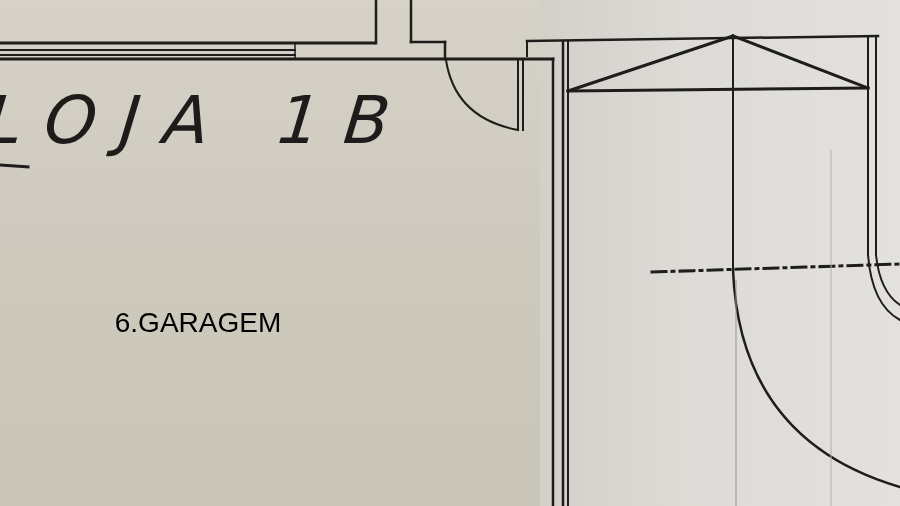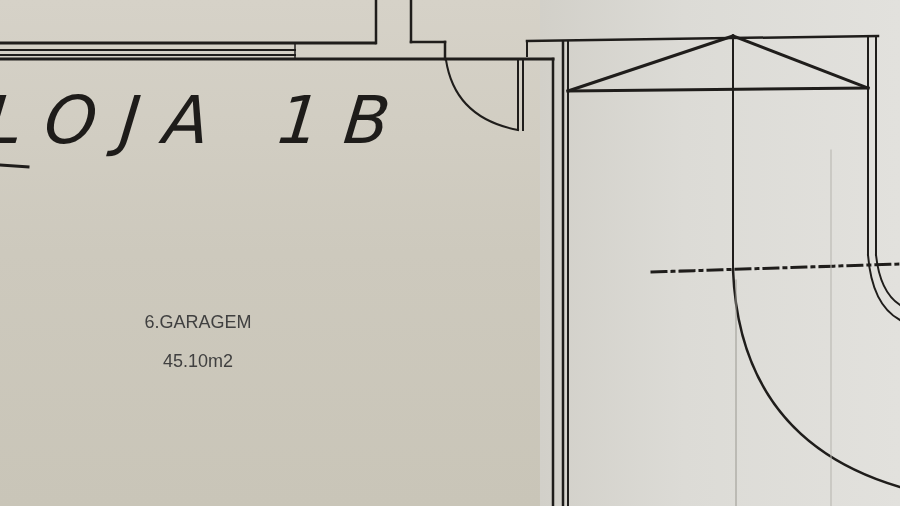--- a/index.html
+++ b/index.html
@@ -7,21 +7,21 @@
   .plan { position:relative; width:900px; height:506px; }
   .paper-left { position:absolute; left:0; top:0; width:570px; height:506px;
     background:linear-gradient(180deg,#d6d2c8 0%,#cdc9bd 50%,#c9c5b8 100%); }
   .paper-right { position:absolute; left:540px; top:0; width:360px; height:506px;
     background:linear-gradient(90deg,#d2d0c9 0%,#dcdbd6 40%,#e2e1dd 100%); }
   svg.lines { position:absolute; left:0; top:0; }
   .handwritten { position:absolute; left:-14px; top:82px; font-family:"DejaVu Sans", sans-serif;
     font-size:66px; letter-spacing:24px; color:#1e1c1a; font-style:italic; font-weight:normal;
     transform:skewX(-6deg); white-space:nowrap; }
   .room-label { position:absolute; left:98px; top:303px; width:200px; text-align:center;
-    color:#404040; font-size:18px; line-height:39px; }
+    color:#000000; font-size:28px; line-height:39px; }
   .room-label div { white-space:nowrap; }
 </style>
 </head>
 <body>
 
 <div class="plan">
   <div class="paper-left"></div>
   <div class="paper-right"></div>
 
   <svg class="lines" width="900" height="506" viewBox="0 0 900 506">
@@ -76,15 +76,14 @@
       <line x1="831" y1="150" x2="831" y2="506" stroke="#b5b3ad" stroke-width="1"></line>
 
       <line x1="0" y1="165" x2="28" y2="167" stroke-width="3"></line>
     </g>
   </svg>
 
   <div class="handwritten">LOJA 1B</div>
 
   <div class="room-label">
     <div>6.GARAGEM</div>
-    <div>45.10m2</div>
   </div>
 </div>
 
 </body></html>

